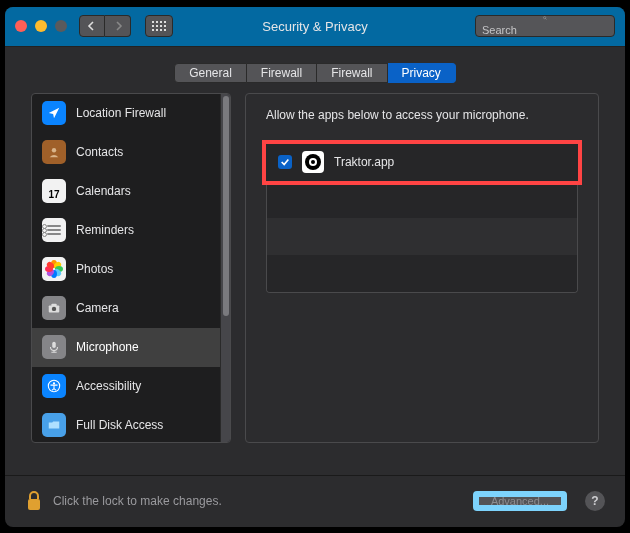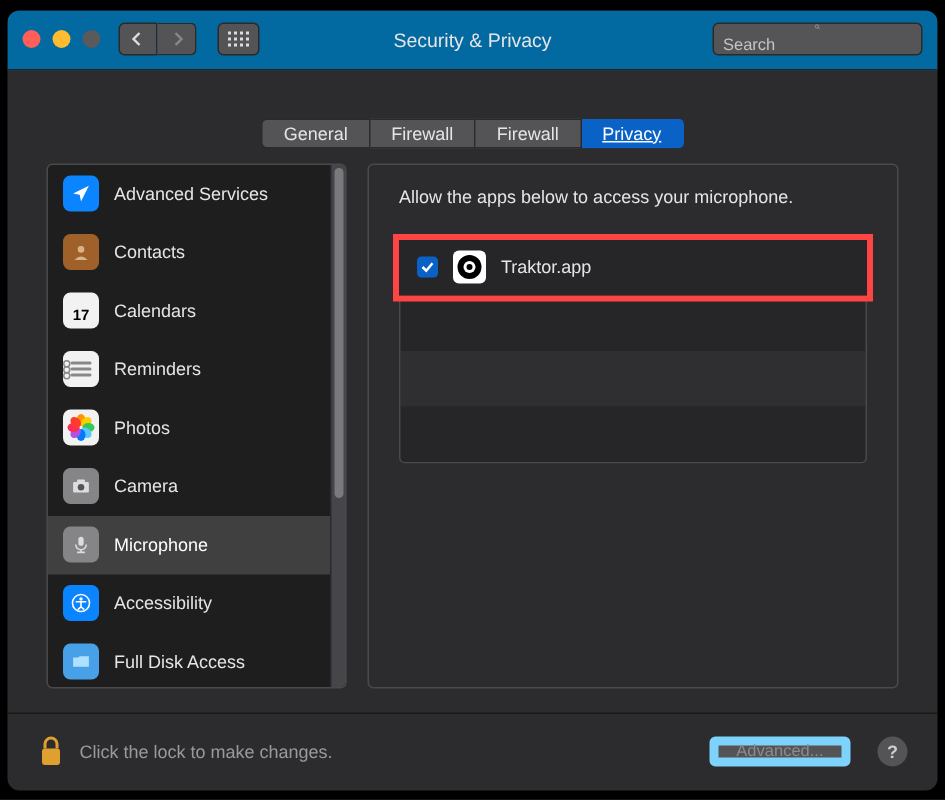--- a/index.html
+++ b/index.html
@@ -69,32 +69,32 @@
     }
     .search svg { width:12px; height:12px; }
     .search input {
       background:transparent; border:none; outline:none; color:#ccc;
       font-size:11px; width:100%;
     }
     .search input::placeholder { color:#c4c4c6; }
 
     
     .tabarea {
-      padding: 32px 0 10px;
+      padding: 16px 0 10px;
       display:flex; justify-content:center;
     }
     .tabs { display:flex; }
     .tab {
       height:20px; padding:0 14px; font-size:12px; color:#e5e5e7;
       background:#545457; border:1px solid #2a2a2a; display:flex; align-items:center;
       cursor:pointer;
     }
     .tab + .tab { border-left:none; }
     .tab:first-child { border-radius:4px 0 0 4px; }
-    .tab:last-child  { border-radius:0 4px 4px 0;text-decoration:underline; }
+    .tab:last-child  { border-radius:0 4px 4px 0; }
     .tab.active { background:#0a62c7; border-color:#0a62c7; color:#fff; }
 
     
     .body {
       flex:1; display:flex; gap:0; padding: 0 26px 12px;
     }
     .sidebar-wrap {
       width: 200px; height: 350px;
       border:1px solid #4a4a4c; border-radius:4px; overflow:hidden;
       background:#1e1e1f; position:relative; display:flex;
@@ -243,21 +243,21 @@
   <div class="body">
 
     <div class="sidebar-wrap">
       <div class="sidebar">
         <div class="side-item">
           <div class="side-icon ic-location">
             <svg viewBox="0 0 16 16">
                 <path d="M2 8 L14 2 L8 14 L7 9 Z" fill="#fff"></path>
               </svg>
           </div>
-          <span>Advanced Services</span>
+          <span>Location Firewall</span>
         </div>
         <div class="side-item">
           <div class="side-icon ic-contacts">
             <svg viewBox="0 0 16 16">
                 <circle cx="8" cy="6" r="2.5" fill="#d9b48a"></circle>
                 <path d="M3 14 Q8 9 13 14" fill="#d9b48a"></path>
               </svg>
           </div>
           <span>Contacts</span>
         </div>

